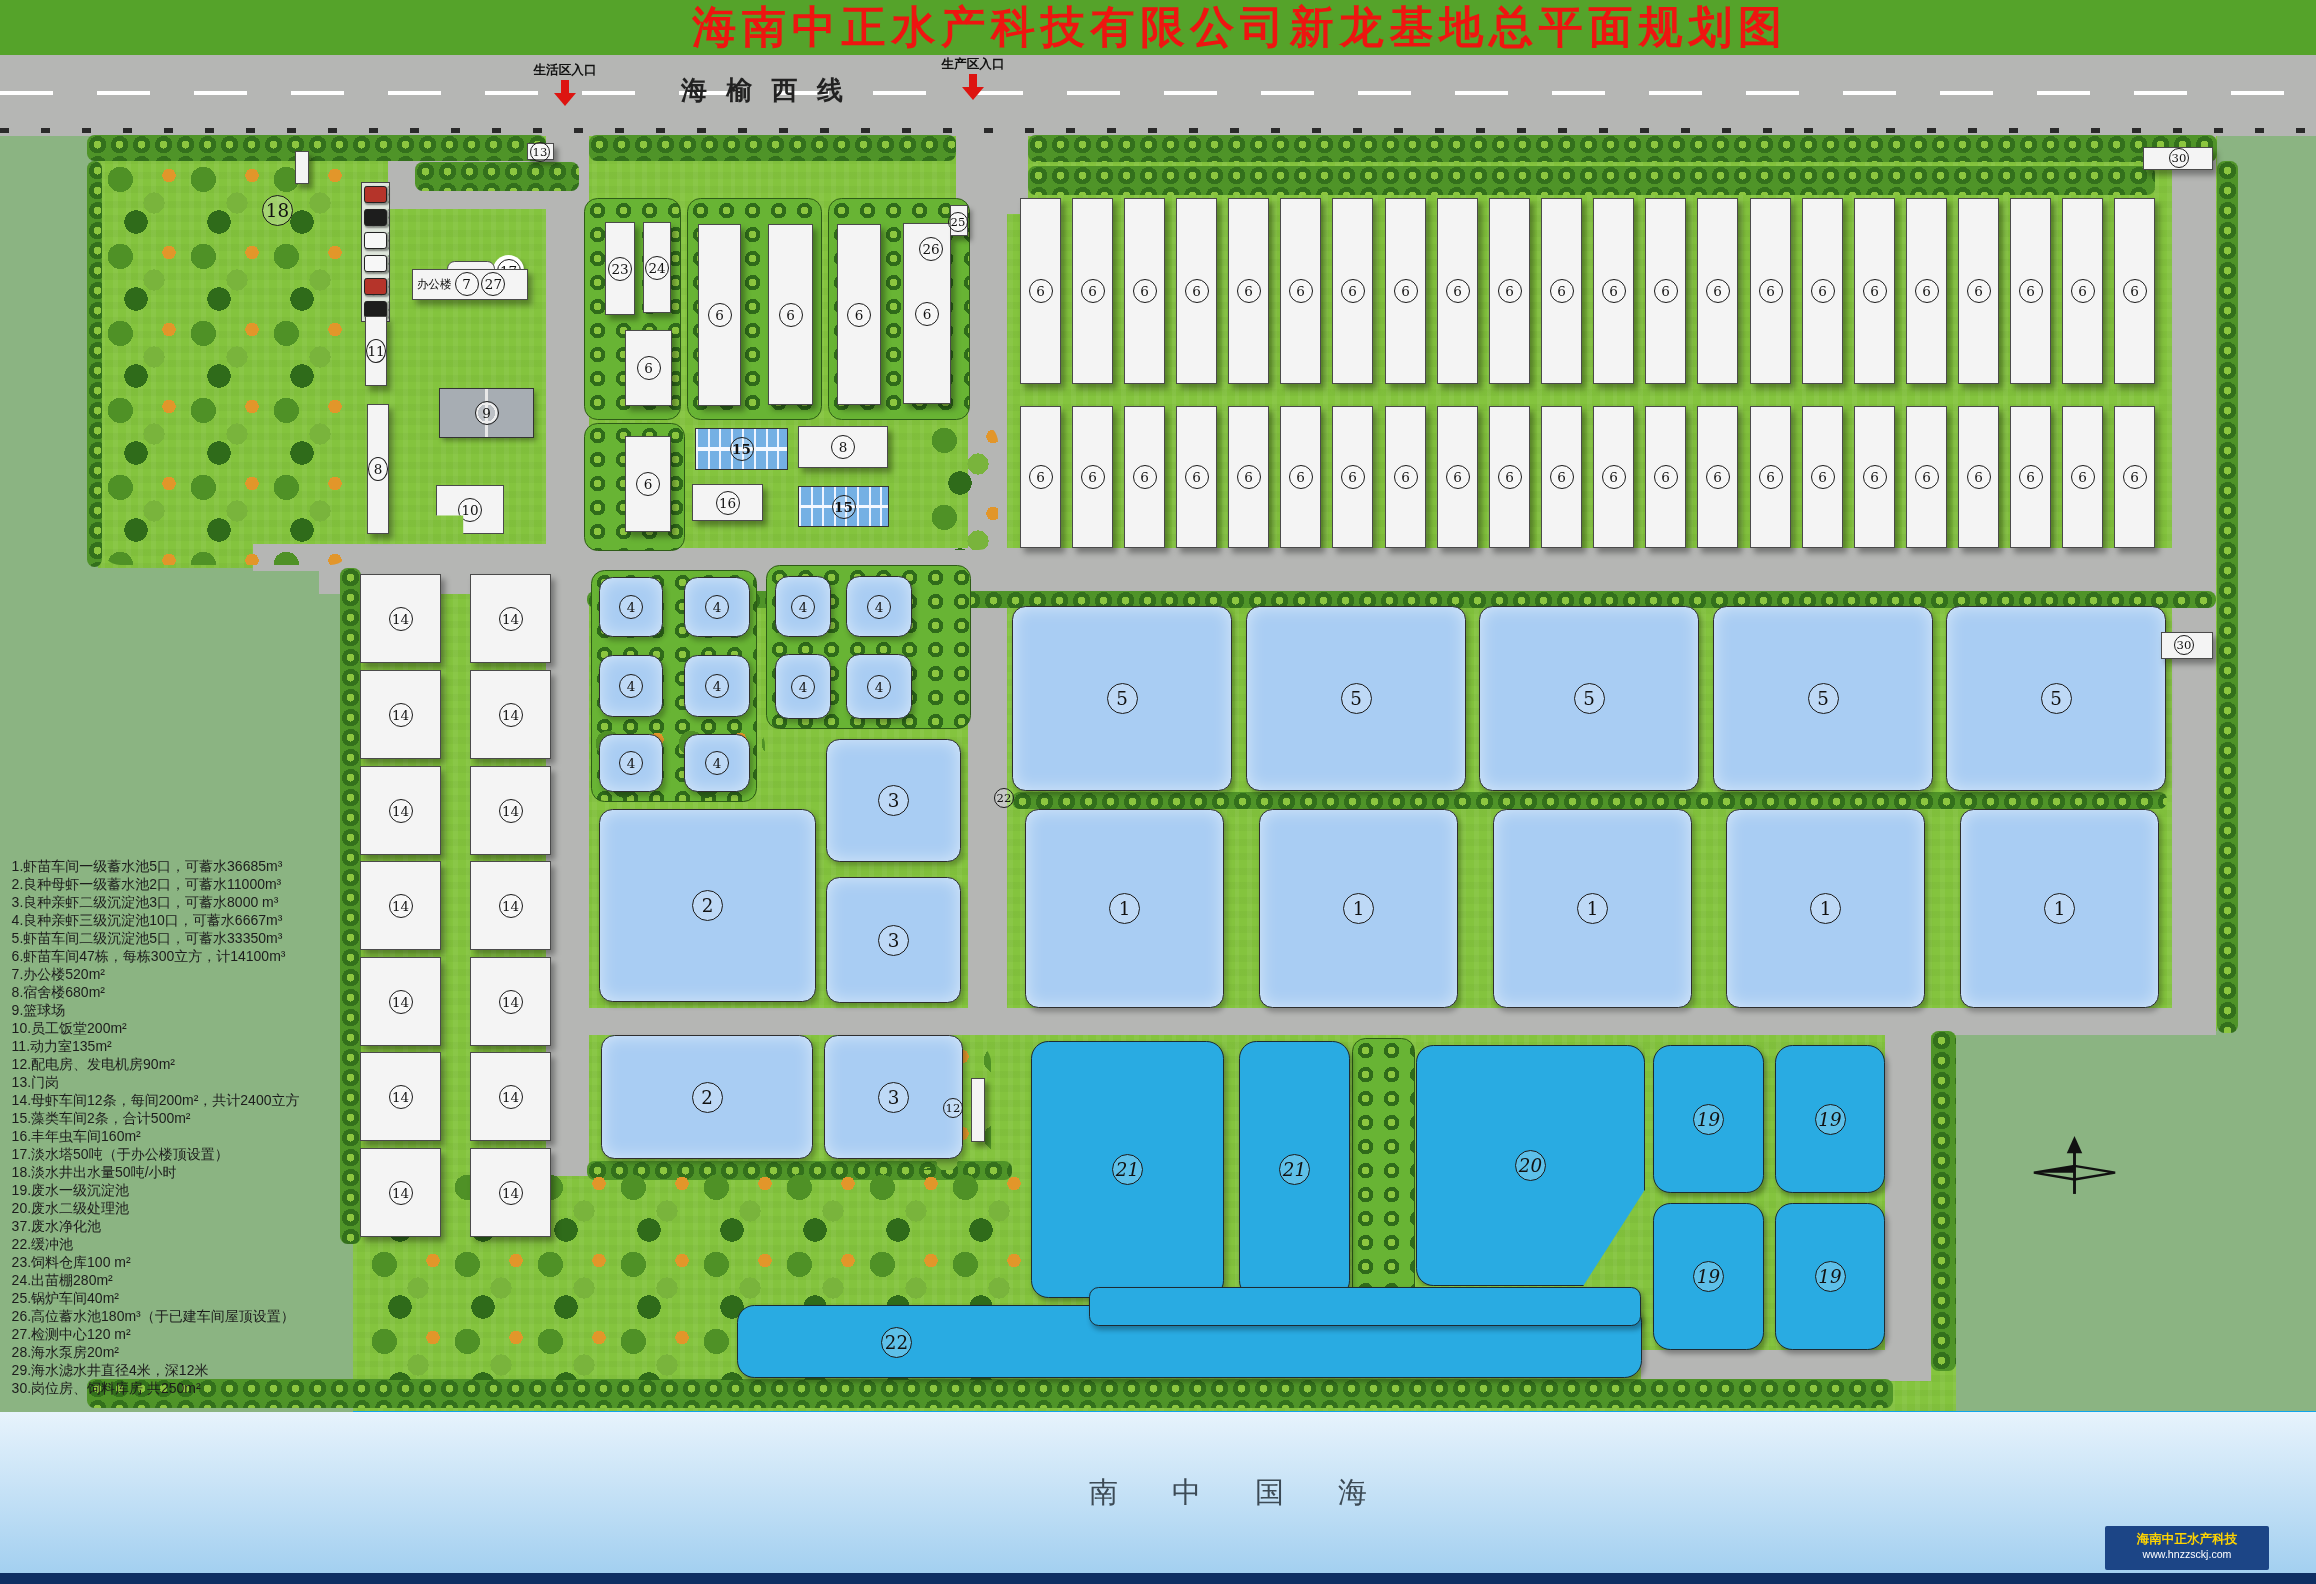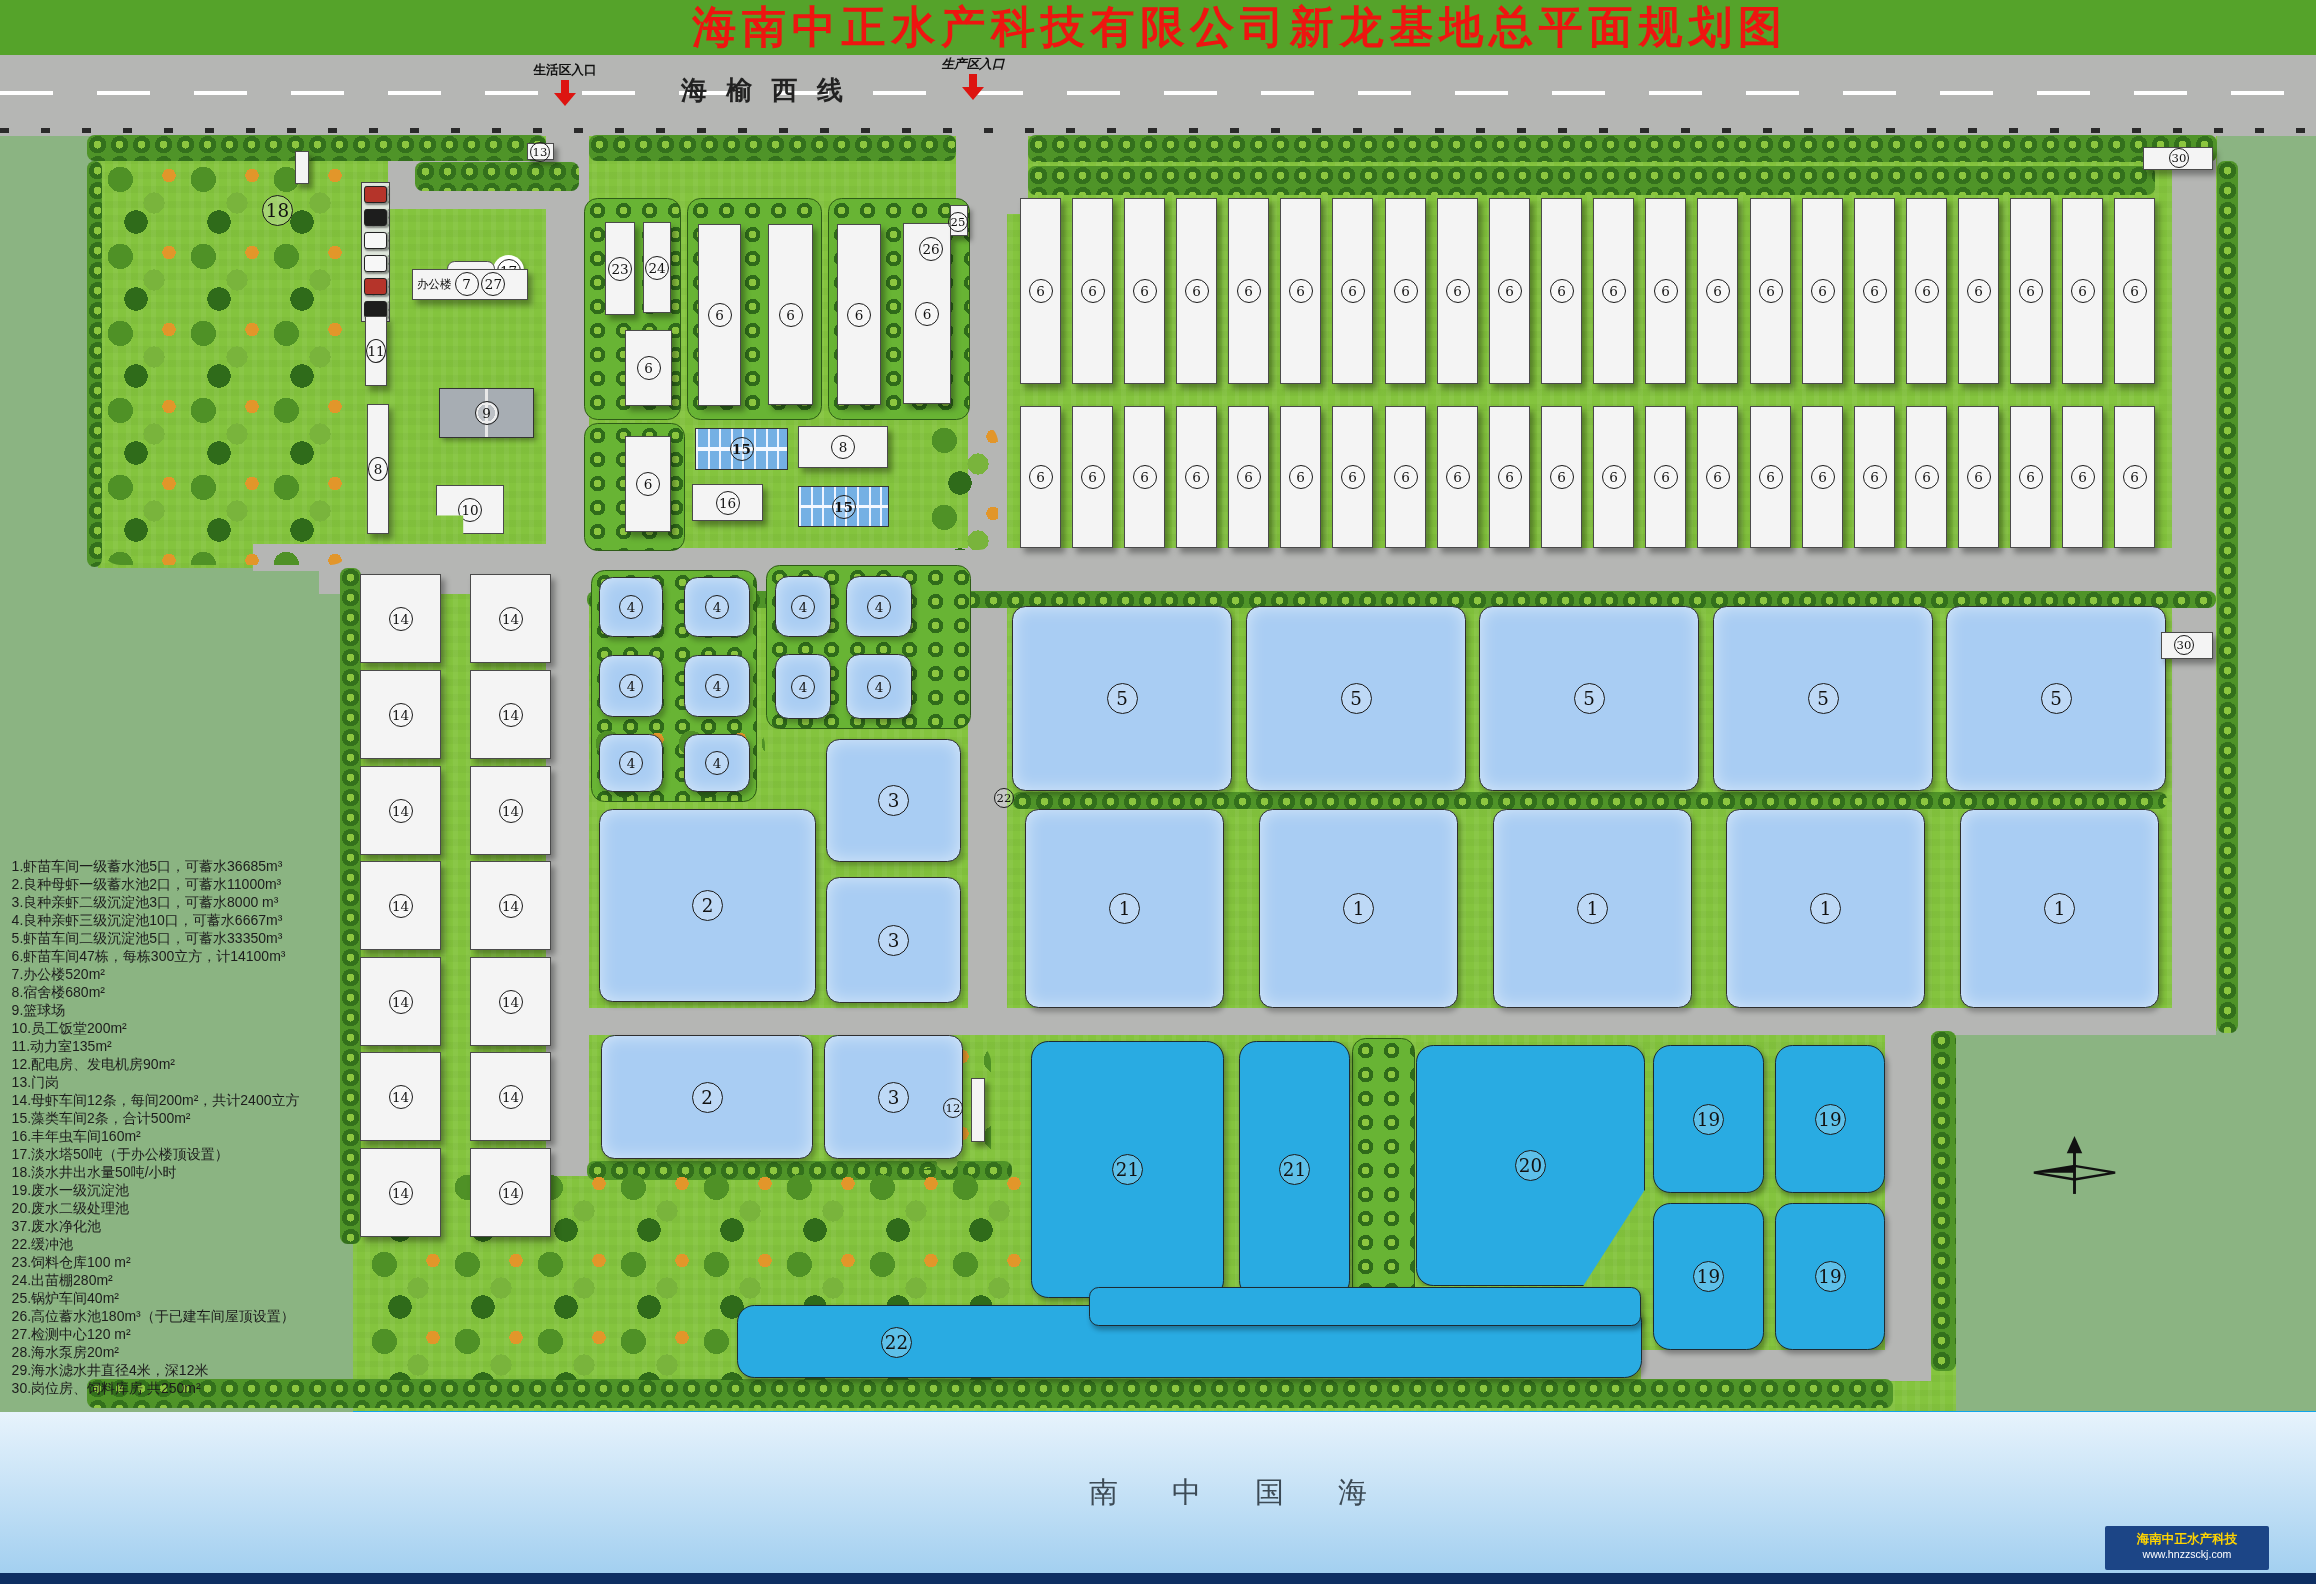--- a/index.html
+++ b/index.html
@@ -15,21 +15,21 @@
   .sage{background:#8bb482;}
   .road{background:#b5b6b4;}
   .dash{background:repeating-linear-gradient(90deg,#fff 0 53px,transparent 53px 97px);}
   .ticks{background:repeating-linear-gradient(90deg,#2a2a2a 0 8.7px,transparent 8.7px 41px);}
   .hedge,.hcol{background-color:#4f9428;background-image:radial-gradient(circle at 10.6px 9.7px,#8cc63f 0 3.9px,#33701c 3.9px 8.7px,transparent 8.7px);background-size:22px 20px;border-radius:7.7px;}
   .block{background-color:#68b434;background-image:radial-gradient(circle at 12.6px 11.6px,#8cc63f 0 3.9px,#2f6b1a 3.9px 7.7px,transparent 7.7px);background-size:26px 24px;border-radius:13.5px;border:1.9px solid #2e5c17;}
   .forest{background-image:radial-gradient(circle at 19.3px 17.4px,#4f9126 0 12.6px,transparent 12.6px),radial-gradient(circle at 53px 41px,#79b43c 0 10.6px,transparent 10.6px),radial-gradient(circle at 35px 60px,#2f6b1a 0 11.6px,transparent 11.6px),radial-gradient(circle at 68px 13.5px,#e2962a 0 6.8px,transparent 6.8px);background-size:83px 77px;border-radius:19.3px;}
   .bldg{background:#f4f4f4;border:1.9px solid #4a4a4a;box-shadow:3.9px 4.8px 5.8px rgba(0,0,0,.35);}
   .court{background:#a7adb3;border:1.9px solid #333;box-shadow:2.9px 3.9px 4.8px rgba(0,0,0,.3);background-image:linear-gradient(90deg,transparent 48%,#e8e8e8 48% 52%,transparent 52%),radial-gradient(circle at 50% 50%,transparent 8.7px,#e8e8e8 8.7px 10.6px,transparent 10.6px);}
   .pond{background:#a9cdf3;border:1.9px solid #2e2e2e;border-radius:13.5px;box-shadow:inset 0 0 17.4px rgba(255,255,255,.55),2.9px 3.9px 4.8px rgba(0,0,0,.25);}
-  .pondd{background:#29abe2;border:1.9px solid #1d2b33;border-radius:17.4px;box-shadow:2.9px 3.9px 5.8px rgba(0,0,0,.3);}
+  .pondd{background:#29abe2;border:1.9px solid #1d2b33;border-radius:17.4px;box-shadow:2.9px 3.9px 5.8px rgba(0,0,0,.3);font-style:italic;}
   .gpond{background-color:#74b0e4;border:1.9px solid #333;background-image:linear-gradient(transparent 45%,#f4f8ff 45% 55%,transparent 55%),repeating-linear-gradient(90deg,#eef4ff 0 1.9px,transparent 1.9px 11.6px);font-weight:bold;}
   .well{background:#fff;border:1px solid #555;border-radius:50%;box-shadow:1.9px 2.9px 2.9px rgba(0,0,0,.35);}
   .circ{background:transparent;}
   .wbg{background:#fff;border-radius:50%;box-shadow:1.9px 2.9px 3.9px rgba(0,0,0,.35);}
   .park{background:#dfe6dc;border:1px solid #444;flex-direction:column;justify-content:space-around;background-image:radial-gradient(circle at 3.9px 3.9px,#9db89a 0 1.4px,transparent 1.4px);background-size:7.7px 7.7px;}
   .car{width:21px;height:14.5px;border:1px solid #222;border-radius:2.9px;box-shadow:1.9px 1.9px 1.9px rgba(0,0,0,.4);}
   
   .lab{display:block;width:31px;height:31px;line-height:29px;border:1.9px solid #1a1a1a;border-radius:50%;
        text-align:center;font-size:18.3px;font-family:"DejaVu Serif",serif;color:#111;background:rgba(255,255,255,.25);box-sizing:border-box;}
   .lab.s{width:24px;height:24px;line-height:22px;font-size:13.5px;}
@@ -488,21 +488,21 @@
       <div class="mi well" style="left: 1010px; top: 1485px; width: 16.4px; height: 16.4px;"></div>
     </div>
 
   <div class="abs" id="roadname">海榆西线</div>
 
   <div class="ent" style="left:507px;top:62px;">
     <div class="lbl">生活区入口</div>
     <div class="stem"></div>
     <div class="head"></div>
   </div>
-  <div class="ent" style="left:915px;top:56px;font-style:italic;">
+  <div class="ent" style="left:915px;top:56px;">
     <div class="lbl">生产区入口</div>
     <div class="stem"></div>
     <div class="head"></div>
   </div>
 
   <div class="abs" id="office">
     <div class="hump"></div>
     <div class="body">
       <span class="name">办公楼</span>
       <span class="lab s">7</span>

